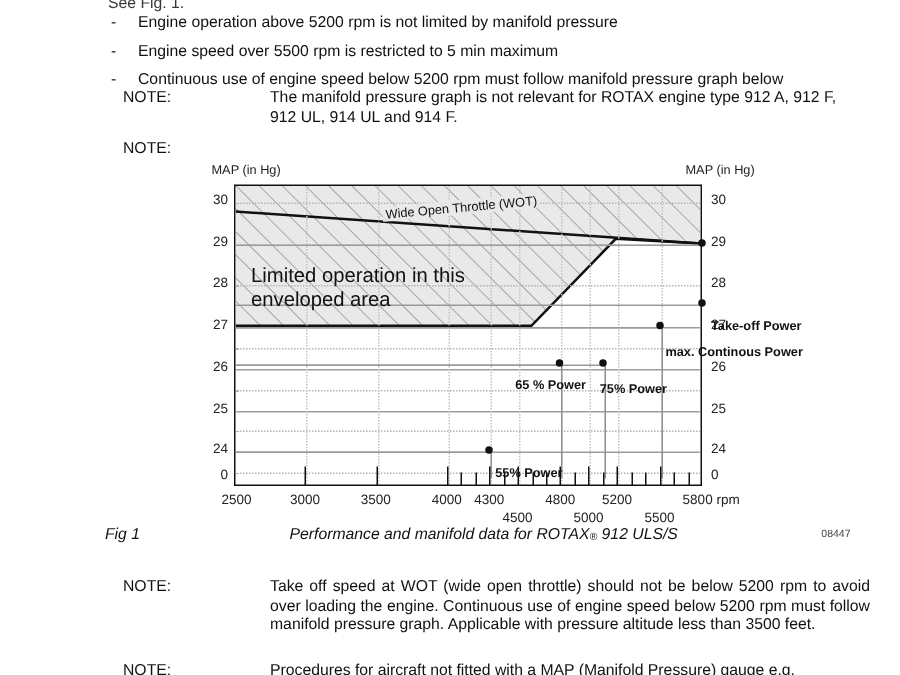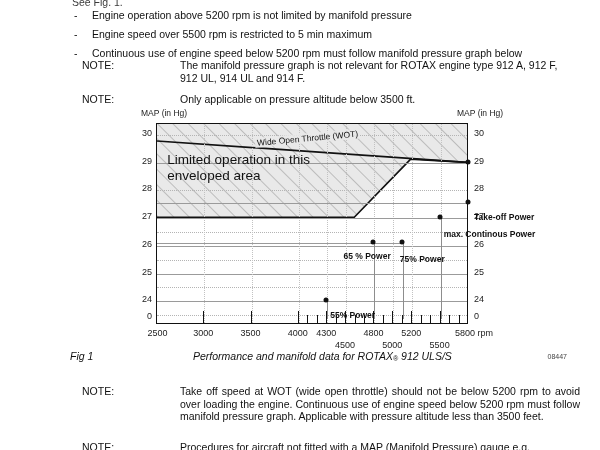--- a/index.html
+++ b/index.html
@@ -125,21 +125,20 @@
   </div>
 </div>
 
 <div class="notes-top">
   <div class="note-row">
     <span class="note-label">NOTE:</span>
     <span class="note-body">The manifold pressure graph is not relevant for ROTAX engine type 912 A, 912 F, 912 UL, 914 UL and 914 F.</span>
   </div>
   <div class="note-row">
     <span class="note-label">NOTE:</span>
-    <span class="note-body">Only applicable on pressure altitude below 3500 ft.</span>
   </div>
 </div>
 
 <div id="chart-figure">
   <div class="axis-title" id="map-title-left">MAP (in Hg)</div>
   <div class="axis-title" id="map-title-right">MAP (in Hg)</div>
 
   <div id="plot">
     <svg id="envelope" viewBox="0 0 312 201" preserveAspectRatio="none">
       <defs>
@@ -247,21 +246,21 @@
       <div class="ptlabel" style="left: 443.636px; top: 123.162px;">max. Continous Power</div>
       <div class="dot-pt" style="left: 401.818px; top: 136.087px;"></div>
       <div class="ptlabel" style="left: 399.818px; top: 148.087px;">75% Power</div>
       <div class="dot-pt" style="left: 373.455px; top: 136.087px;"></div>
       <div class="ptlabel" style="left: 311.455px; top: 145.087px; margin-left: 32px;">65 % Power</div>
       <div class="dot-pt" style="left: 326.182px; top: 194.246px;"></div>
       <div class="ptlabel" style="left: 330.182px; top: 204.246px;">55% Power</div>
       <div class="dot-pt" style="left: 468px; top: 55.7725px;"></div>
     </div>
 
-  <div class="env-label" id="env-text" style="left: 167.345px; top: 46px;">Limited operation in this
+  <div class="env-label" id="env-text" style="left: 167.345px; top: 70px;">Limited operation in this
 enveloped area</div>
   <div class="wot-label" id="wot-text" style="left: 255.273px; top: 32.1707px;">Wide Open Throttle (WOT)</div>
 </div>
 
 <div id="caption-row">
   <span id="fig-id">Fig 1</span>
   <span id="fig-caption">
     <span>Performance and manifold data for ROTAX</span><span class="reg">®</span><span> 912 ULS/S</span>
   </span>
   <span id="doc-num">08447</span>

